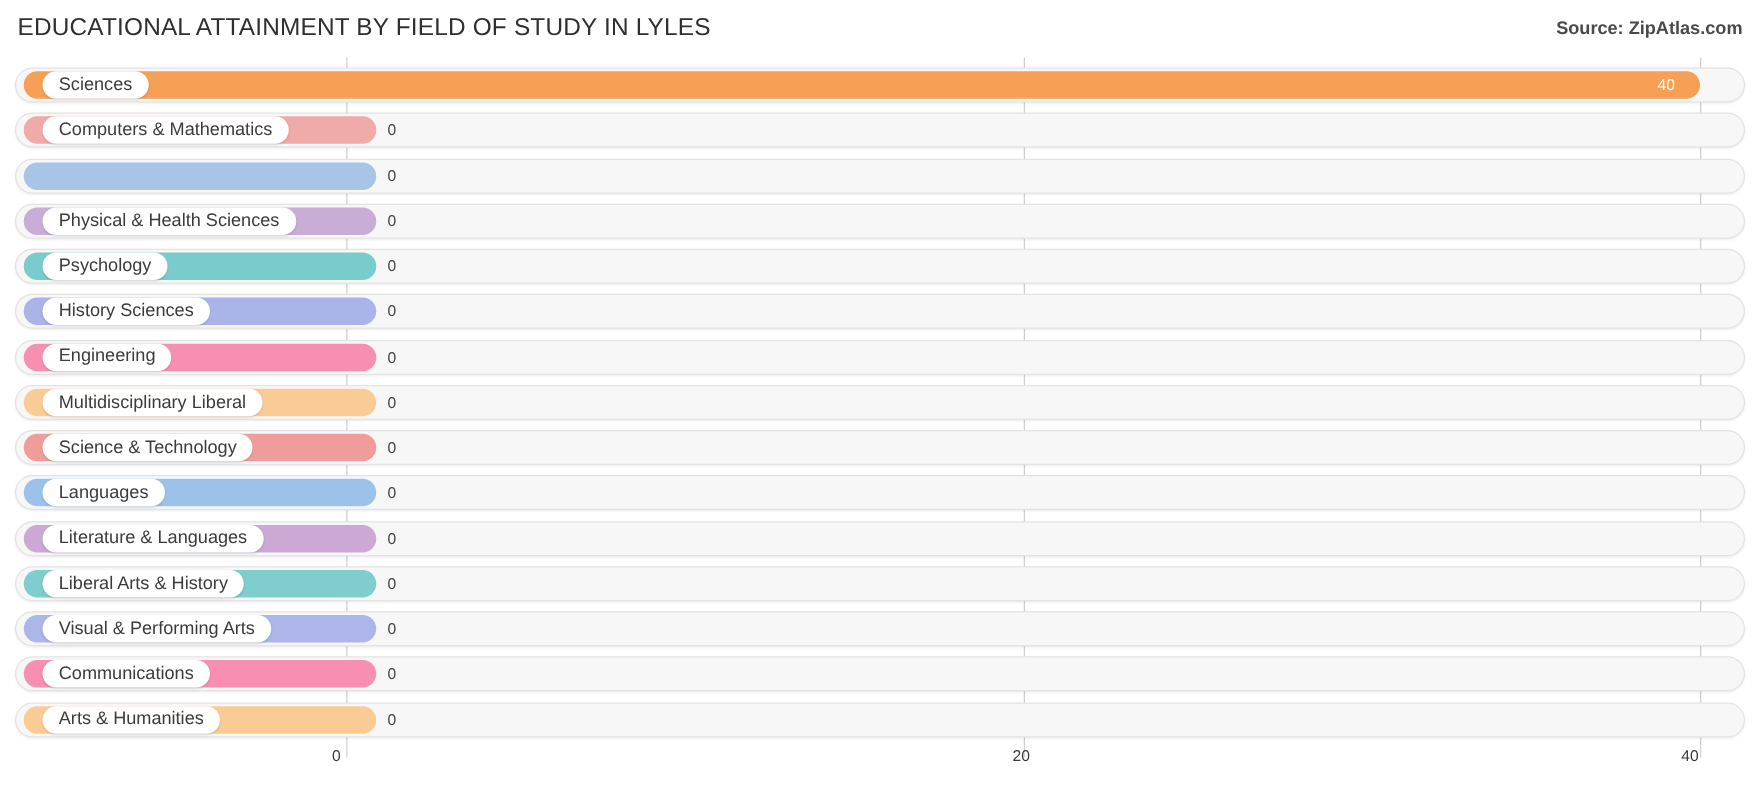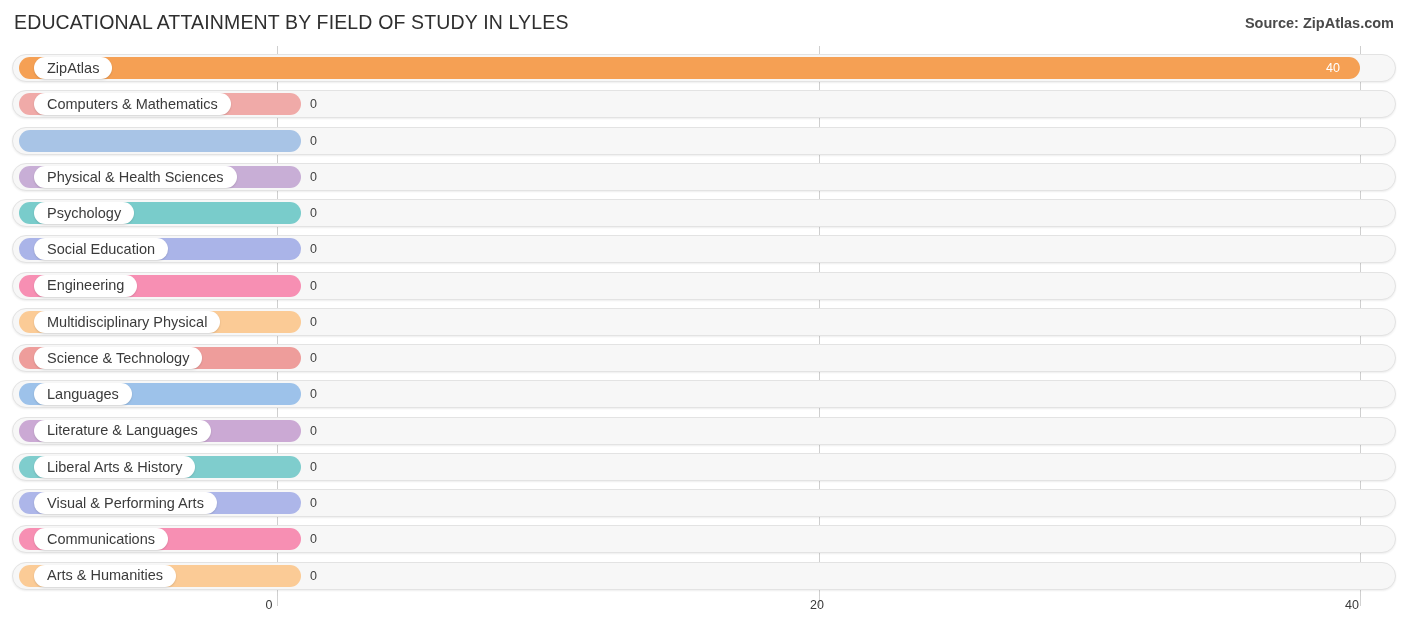--- a/index.html
+++ b/index.html
@@ -191,21 +191,21 @@
     <div class="gridlines" id="gridlines">
         <div class="gridline" style="left: 277px;"></div>
         <div class="gridline" style="left: 818.5px;"></div>
         <div class="gridline" style="left: 1360px;"></div>
       </div>
     <div class="rows" id="rows">
         <div class="row" style="top: 8px;">
           <div class="track"></div>
           <div class="bar" style="width: 1341px; background: rgb(245, 160, 84);"></div>
           <div class="label-cap">
-            <span class="cat-label">ZipAtlas</span>
+            <span class="cat-label">Sciences</span>
           </div>
           <div class="value-in" style="left: 1314px;">40</div>
         </div>
         <div class="row" style="top: 44.25px;">
           <div class="track"></div>
           <div class="bar" style="width: 282px; background: rgb(240, 170, 168);"></div>
           <div class="label-cap">
             <span class="cat-label">Computers &amp; Mathematics</span>
           </div>
           <div class="value-out" style="left: 298px;">0</div>
@@ -228,37 +228,37 @@
           <div class="bar" style="width: 282px; background: rgb(121, 204, 203);"></div>
           <div class="label-cap">
             <span class="cat-label">Psychology</span>
           </div>
           <div class="value-out" style="left: 298px;">0</div>
         </div>
         <div class="row" style="top: 189.25px;">
           <div class="track"></div>
           <div class="bar" style="width: 282px; background: rgb(170, 180, 232);"></div>
           <div class="label-cap">
-            <span class="cat-label">Social Education</span>
+            <span class="cat-label">History Sciences</span>
           </div>
           <div class="value-out" style="left: 298px;">0</div>
         </div>
         <div class="row" style="top: 225.5px;">
           <div class="track"></div>
           <div class="bar" style="width: 282px; background: rgb(247, 143, 179);"></div>
           <div class="label-cap">
             <span class="cat-label">Engineering</span>
           </div>
           <div class="value-out" style="left: 298px;">0</div>
         </div>
         <div class="row" style="top: 261.75px;">
           <div class="track"></div>
           <div class="bar" style="width: 282px; background: rgb(251, 203, 150);"></div>
           <div class="label-cap">
-            <span class="cat-label">Multidisciplinary Physical</span>
+            <span class="cat-label">Multidisciplinary Liberal</span>
           </div>
           <div class="value-out" style="left: 298px;">0</div>
         </div>
         <div class="row" style="top: 298px;">
           <div class="track"></div>
           <div class="bar" style="width: 282px; background: rgb(238, 157, 155);"></div>
           <div class="label-cap">
             <span class="cat-label">Science &amp; Technology</span>
           </div>
           <div class="value-out" style="left: 298px;">0</div>

